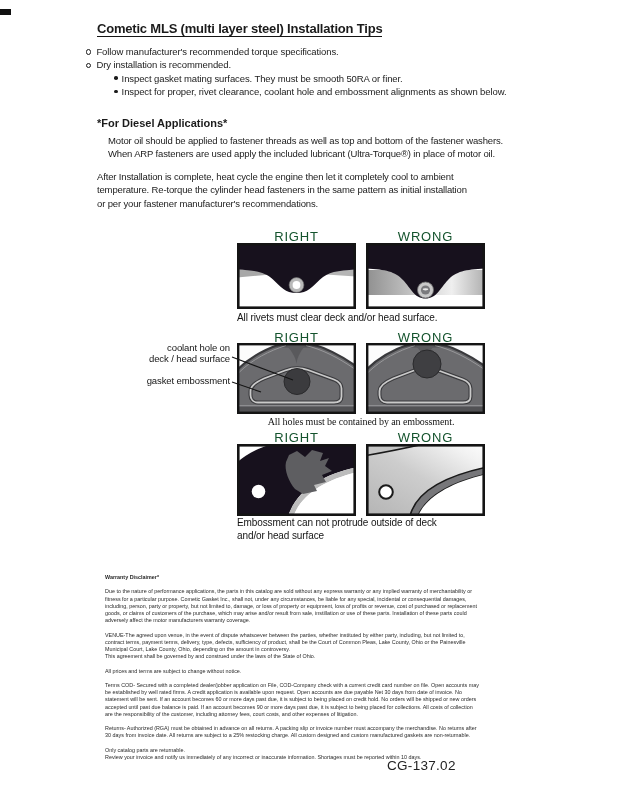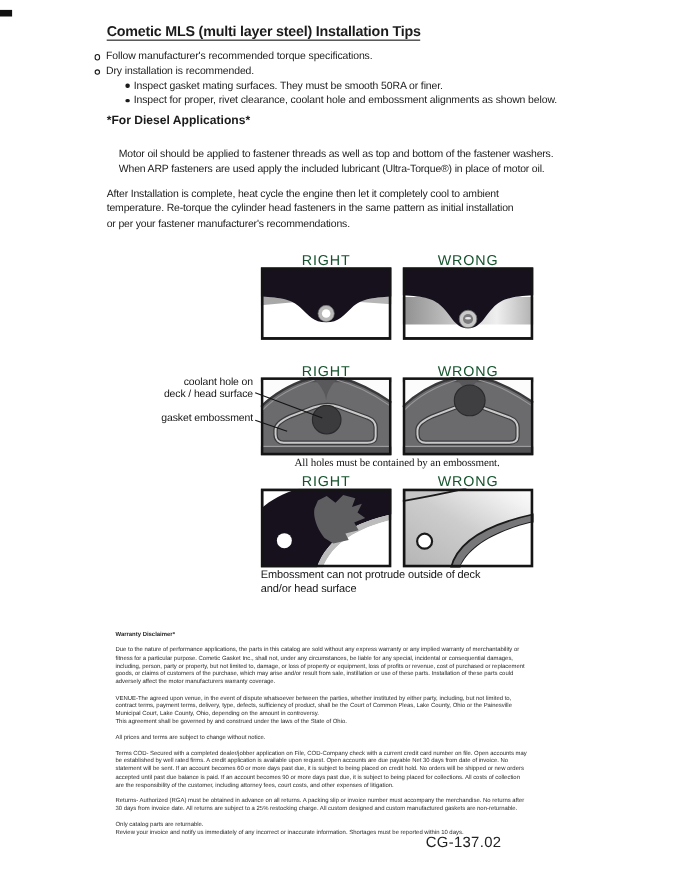--- a/index.html
+++ b/index.html
@@ -14,21 +14,21 @@
          border-bottom:1.6px solid #141414;padding-bottom:0;}
 
   .bullets{left:86px;top:45px;font-size:9.5px;letter-spacing:-0.1px;}
   .brow{display:flex;align-items:flex-start;height:13.4px;line-height:13.4px;}
   .brow.sub{margin-left:28px;}
   .m1{width:3.4px;height:3.4px;border:1px solid #1b1b1b;border-radius:50%;
       margin:4.2px 5px 0 0;flex:0 0 auto;}
   .m2{width:3.6px;height:3.6px;background:#1b1b1b;border-radius:50%;
       margin:4.6px 4px 0 0;flex:0 0 auto;}
 
-  .diesel-h{left:97px;top:104px;font-size:11px;font-weight:bold;}
+  .diesel-h{left:97px;top:117px;font-size:11px;font-weight:bold;}
   .body-p{font-size:9.5px;line-height:13.3px;letter-spacing:-0.15px;}
   .p1{left:108px;top:134px;width:430px;}
   .p2{left:97px;top:170px;width:430px;}
   .note{left:97px;top:206px;width:430px;}
 
   .dlabel{width:119px;text-align:center;font-size:13px;letter-spacing:0.8px;color:#14532d;}
   .dbox{width:119px;height:72px;}
   .dbox svg{display:block;}
   .caption{font-size:10px;letter-spacing:-0.1px;color:#141414;}
 
@@ -105,20 +105,21 @@
       <rect x="0" y="0" width="119" height="66" fill="#ffffff"></rect>
       <rect x="0" y="27" width="119" height="25" fill="url(#g-r1b)"></rect>
       <path d="M0,0 H119 V25.5 C99,26.5 90,28.5 82,37 C74,45.5 70.5,55.5 59.5,55.5 C48.5,55.5 45,45.5 37,37 C29,28.5 20,26.5 0,25.5 Z" fill="#17111d"></path>
       <circle cx="59.5" cy="47" r="8" fill="#c9c9c9" stroke="#6e6e6e" stroke-width="0.8"></circle>
       <circle cx="59.5" cy="47" r="4.6" fill="#7a7a7d"></circle>
       <ellipse cx="59.5" cy="46.3" rx="2.8" ry="1.1" fill="#e8e8e8"></ellipse>
       <rect x="1.3" y="1.3" width="116.4" height="63.4" fill="none" stroke="#141414" stroke-width="2.6"></rect>
     </svg>
   </div>
 
+  <div class="abs caption" style="left:237px;top:312px;">All rivets must clear deck and/or head surface.</div>
 
   <div class="abs dlabel" style="left:237px;top:330px;">RIGHT</div>
   <div class="abs dlabel" style="left:366px;top:330px;">WRONG</div>
 
   <div class="abs anno pre" style="top:342px;">coolant hole on
 deck / head surface</div>
   <div class="abs anno" style="top:375px;">gasket embossment</div>
 
   <div class="abs dbox" style="left:237px;top:343px;height:71px;">
     <svg width="119" height="71" viewBox="0 0 119 71">

